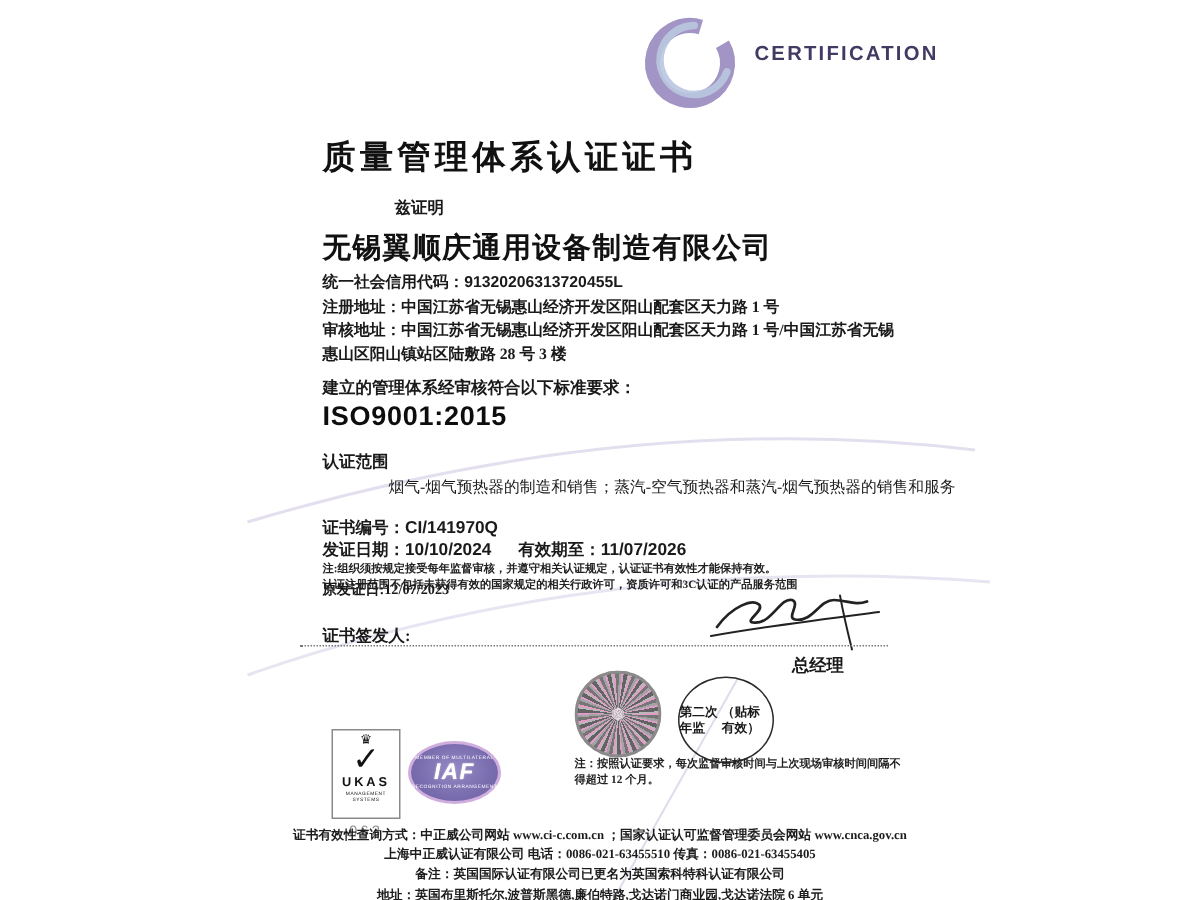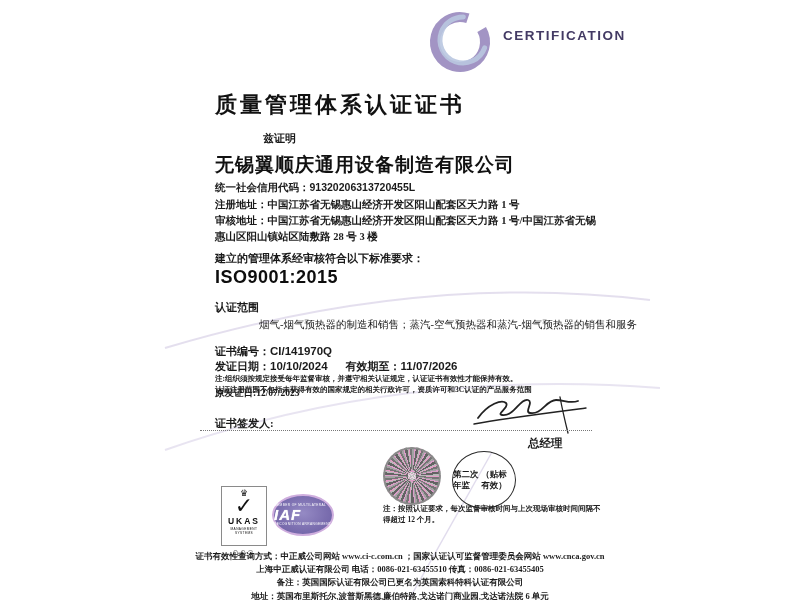--- a/index.html
+++ b/index.html
@@ -66,21 +66,21 @@
   .ukas-name { font-size:8.5px; font-weight:700; letter-spacing:2px; color:#111; margin-top:0px; }
   .ukas-sub { font-size:3.2px; letter-spacing:0.4px; color:#111; text-align:center; line-height:1.3; margin-top:1px; }
   .ukas-num { left:221px; top:549px; width:46px; text-align:center; color:#8c8c8c; font-size:10px; letter-spacing:2px;
               font-family:"Liberation Sans","DejaVu Sans",sans-serif; }
 
   
   .iaf {
     left:272px; top:494px; width:62px; height:42px; border-radius:50%;
     background: radial-gradient(ellipse at 50% 45%, #958ac4 0%, #7c6fb0 55%, #6a5da2 100%);
     border:2px solid #cfaede;
-    display:flex; flex-direction:column; align-items:flex-start; justify-content:center; color:#ffffff;
+    display:flex; flex-direction:column; align-items:center; justify-content:center; color:#ffffff;
     font-family:"Liberation Sans","DejaVu Sans",sans-serif;
   }
   .iaf-arc { font-size:3.2px; letter-spacing:0.4px; line-height:1; }
   .iaf-name { font-size:15px; font-weight:700; font-style:italic; letter-spacing:1px; line-height:1.05;
               text-shadow:0 0 1px #ffffff; }
 
   .footer { left:100px; top:550px; width:600px; text-align:center; font-size:8.5px; line-height:1.55;
             font-weight:600; color:#1c1c1c; }
 </style>
 </head>

